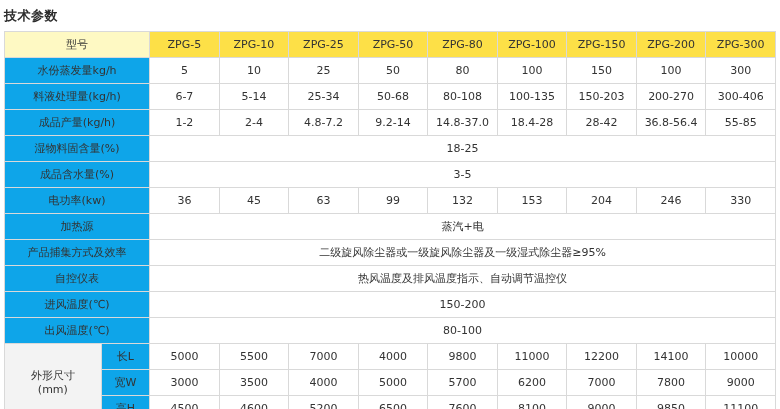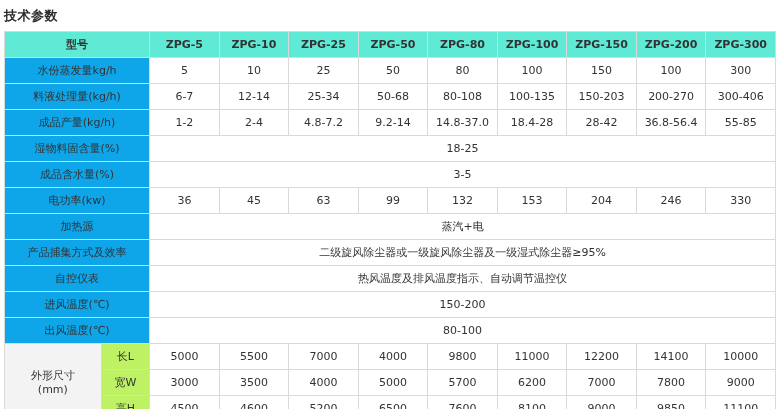--- a/index.html
+++ b/index.html
@@ -39,36 +39,36 @@
     font-size: 11px;
     text-align: center;
     vertical-align: middle;
     color: #333333;
     padding: 0 2px;
     height: 25px;
     line-height: 1.25;
     word-break: break-all;
   }
   td.head-label {
-    background: #5eead4;
-    font-weight: bold;
+    background: #fef9c3;
+    font-weight: normal;
     color: #333;
   }
   td.row-label {
     background: #0ea5e9;
     color: #333;
   }
   td.model-head {
-    background: #5eead4;
-    font-weight: bold;
+    background: #fde047;
+    font-weight: normal;
     color: #2b2b2b;
     font-size: 11.5px;
   }
   td.sub-label {
-    background: #bef264;
+    background: #0ea5e9;
   }
   td.dim-label {
     background: #f3f3f3;
     font-size: 11px;
   }
   .col-label { width: 96px; }
   .col-sub { width: 48px; }
   .col-data { width: 69px; }
 </style>
 </head>
@@ -116,21 +116,21 @@
         <td>80</td>
         <td>100</td>
         <td>150</td>
         <td>100</td>
         <td>300</td>
       </tr>
 
       <tr>
         <td class="row-label" colspan="2">料液处理量(kg/h)</td>
         <td>6-7</td>
-        <td>12-14</td>
+        <td>5-14</td>
         <td>25-34</td>
         <td>50-68</td>
         <td>80-108</td>
         <td>100-135</td>
         <td>150-203</td>
         <td>200-270</td>
         <td>300-406</td>
       </tr>
 
       <tr>

